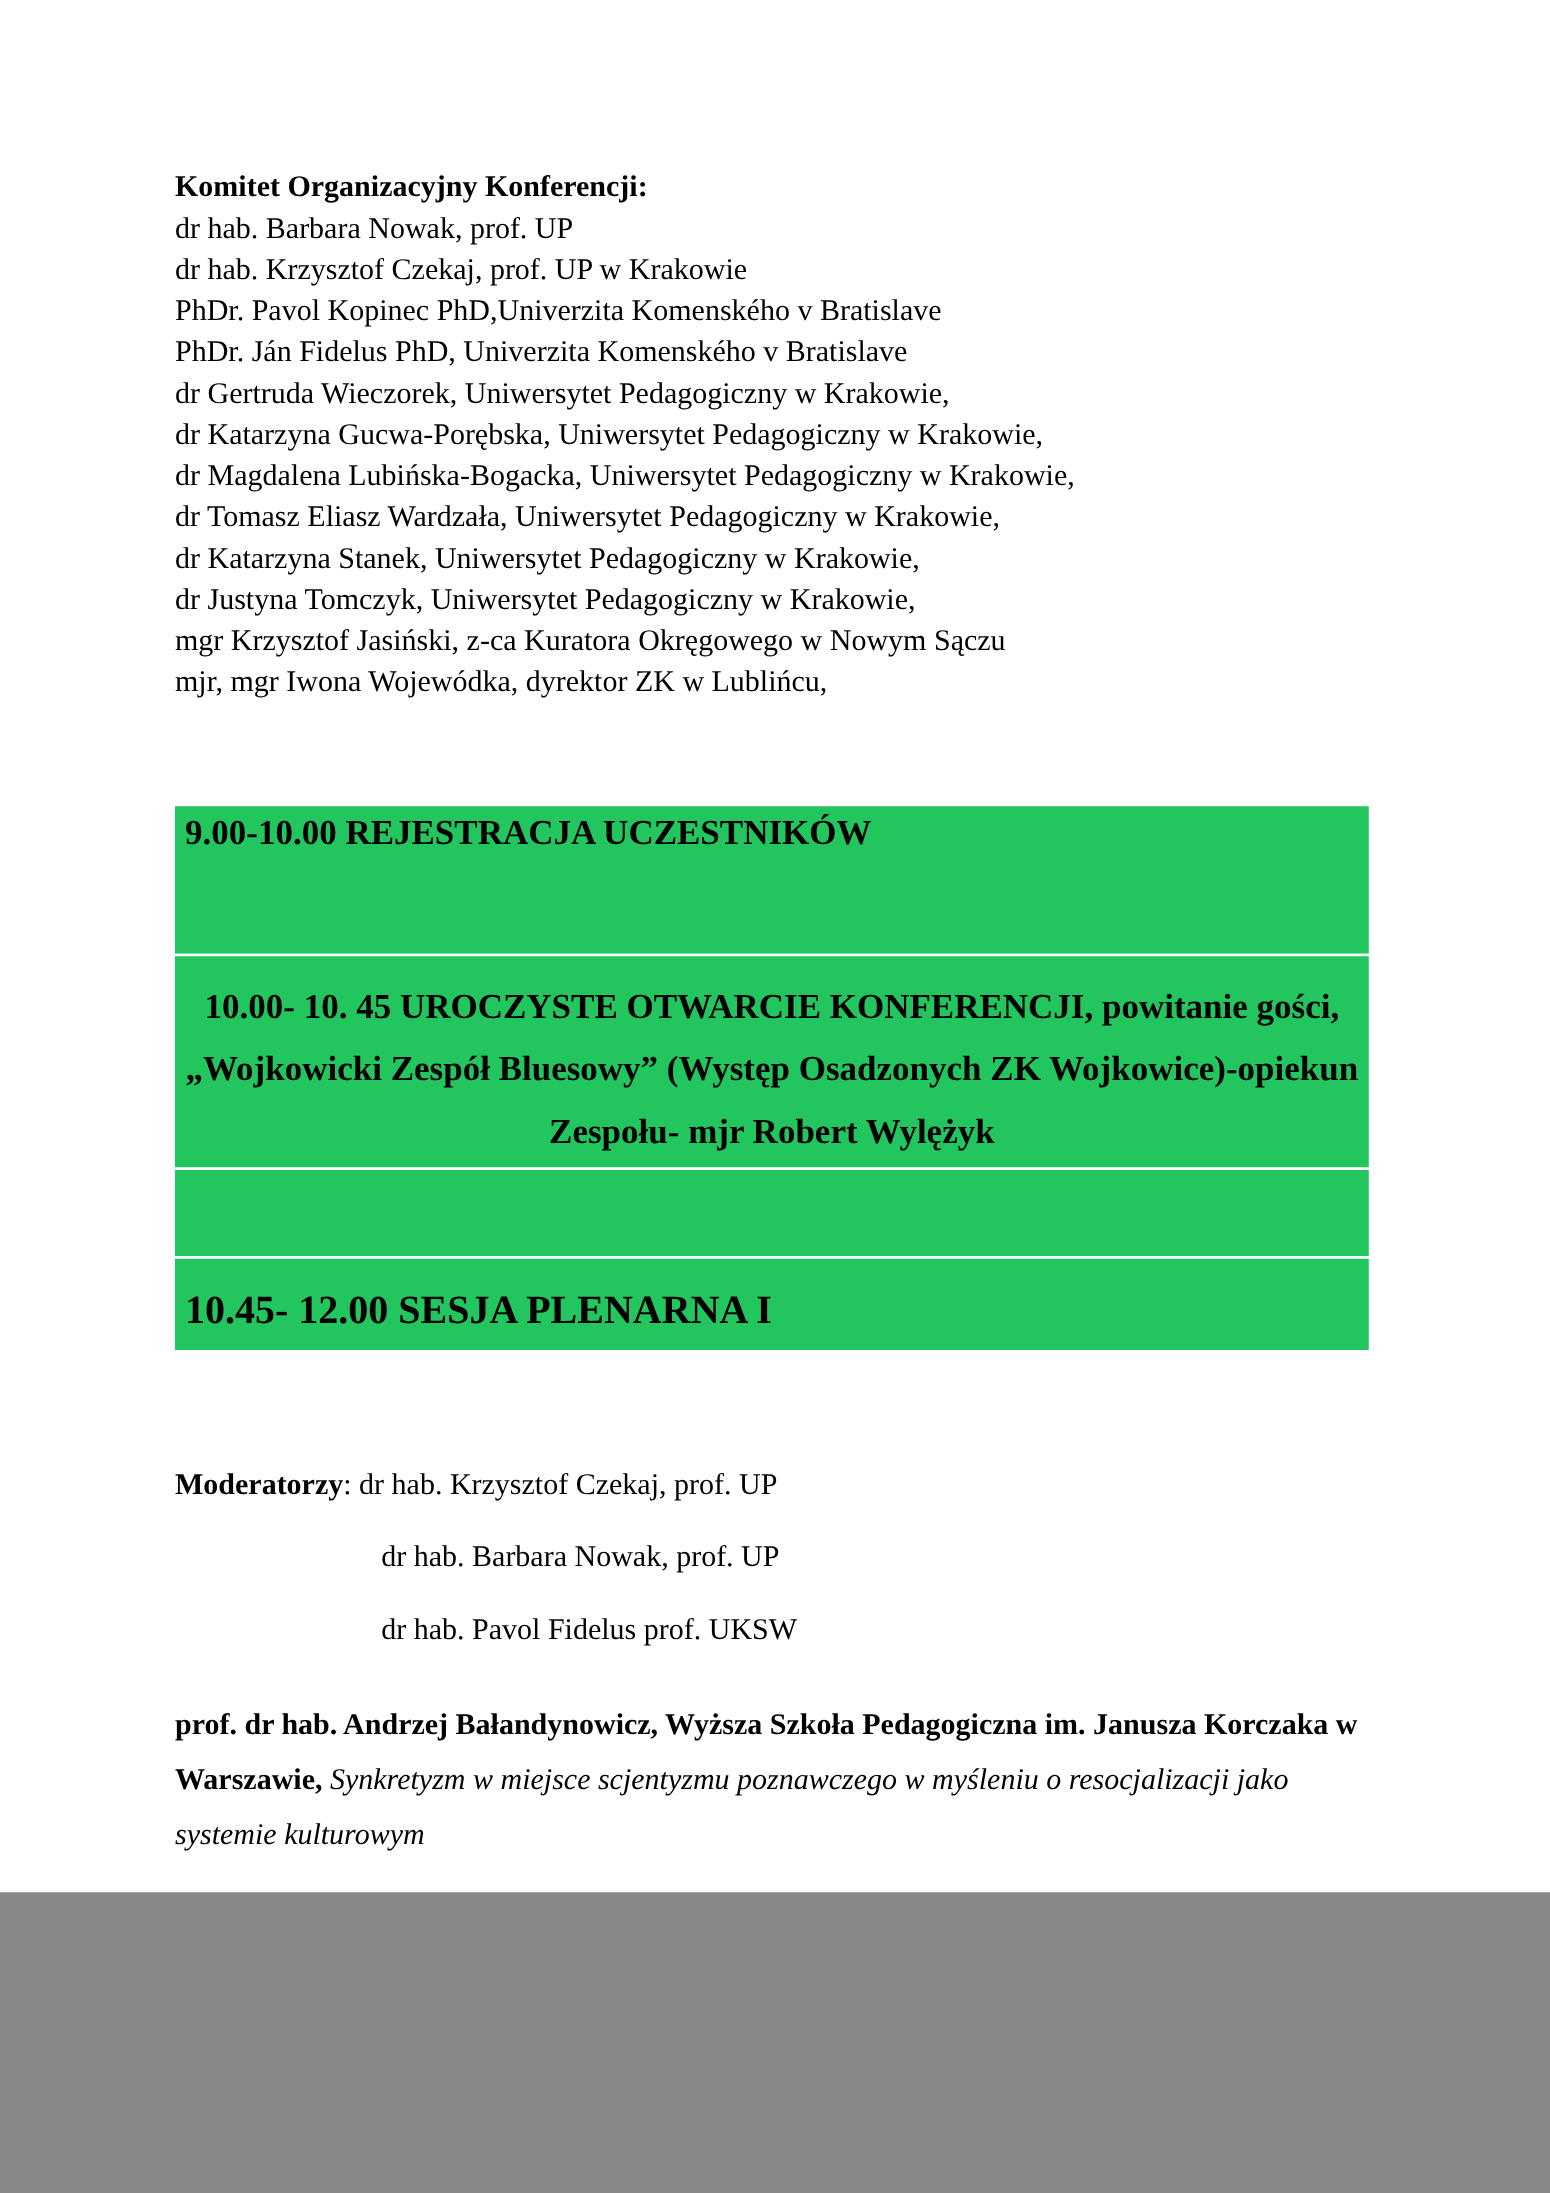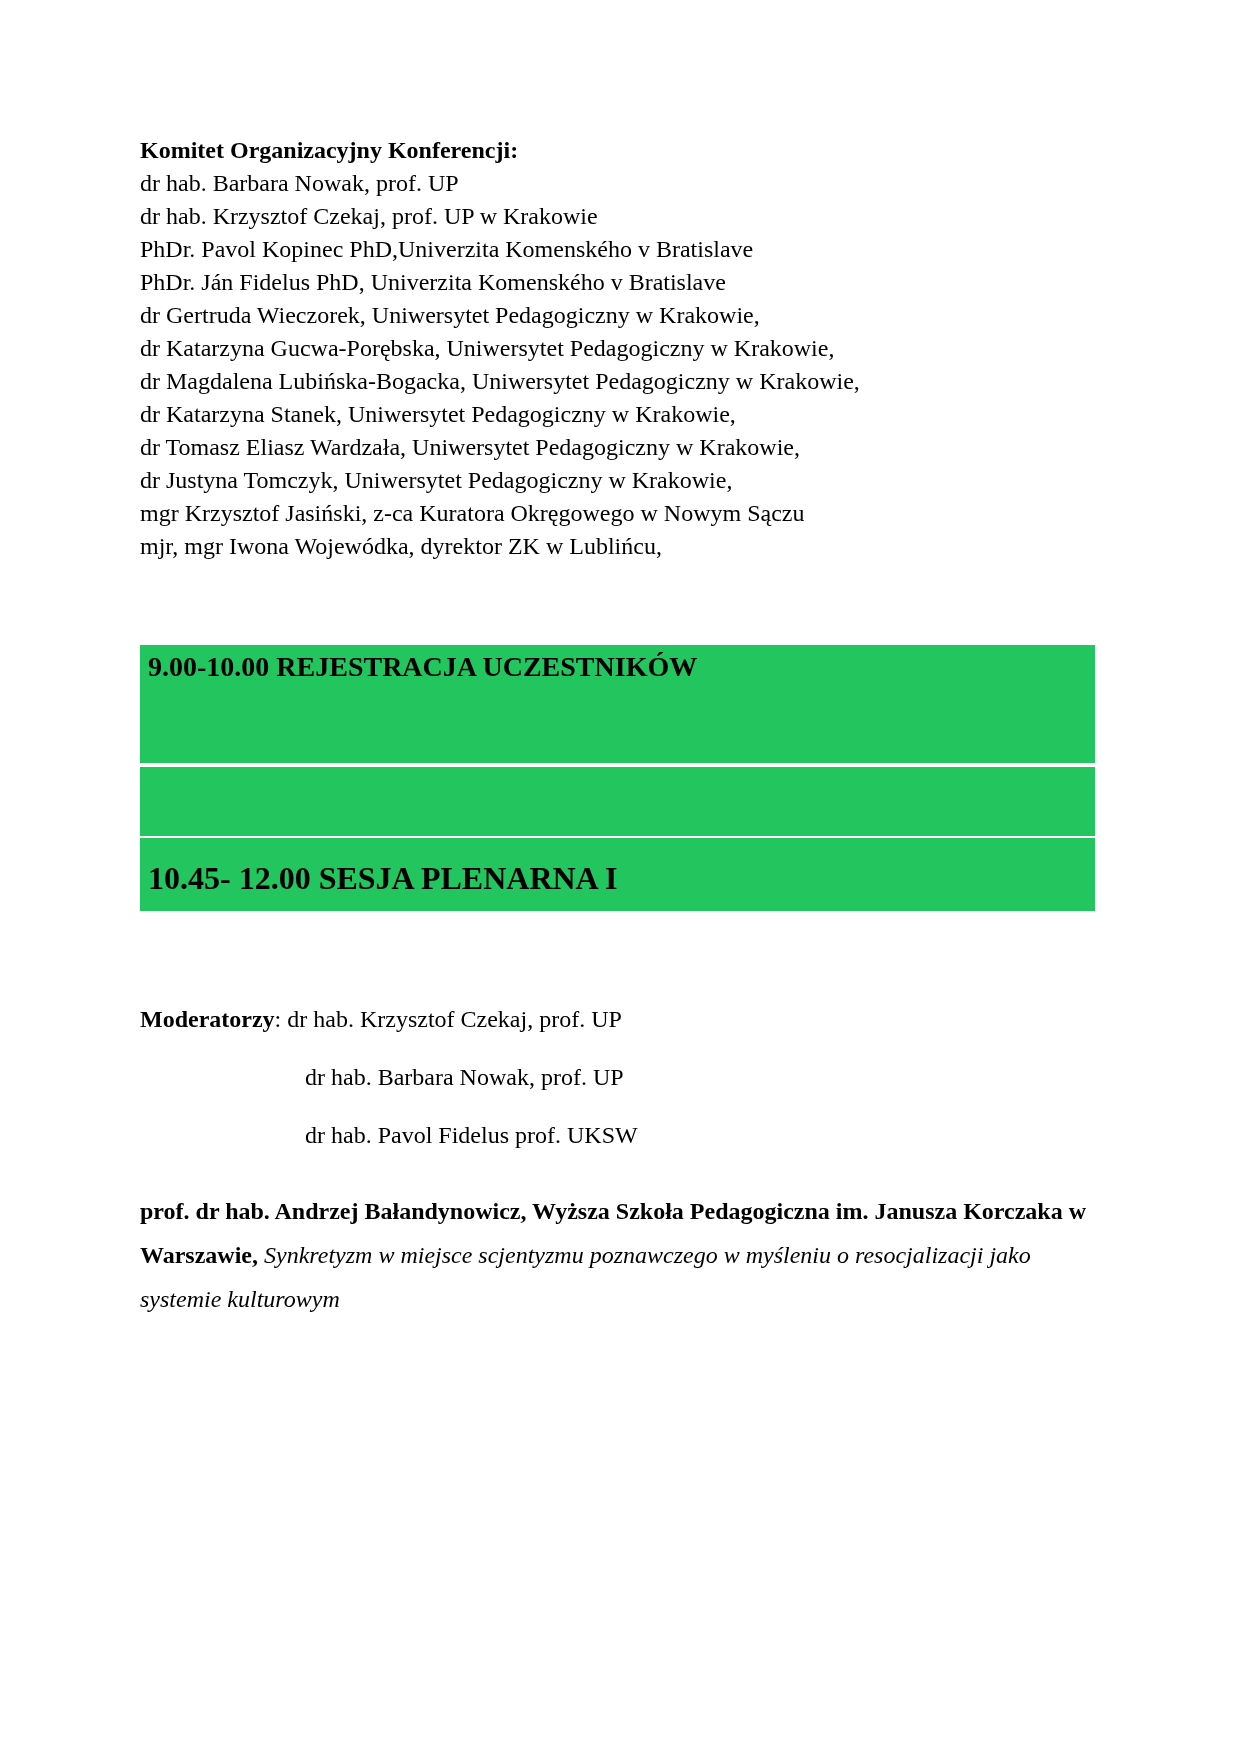--- a/index.html
+++ b/index.html
@@ -3,21 +3,21 @@
 <meta charset="utf-8">
 <style>
   html, body {
     margin: 0;
     padding: 0;
     background: #888;
   }
   .page {
     position: relative;
     width: 1240px;
-    height: 1754px;
+    height: 1514px;
     margin: 0 auto;
     background: #ffffff;
     color: #000000;
     font-family: "Liberation Serif", "DejaVu Serif", serif;
     font-size: 24px;
     overflow: hidden;
     box-sizing: border-box;
     padding-left: 140px;
     padding-right: 145px;
   }
@@ -99,33 +99,38 @@
   <section class="committee">
     <p class="committee-heading">Komitet Organizacyjny Konferencji:</p>
     <div>
         <div class="committee-line">dr hab. Barbara Nowak, prof. UP</div>
         <div class="committee-line">dr hab. Krzysztof Czekaj, prof. UP w Krakowie</div>
         <div class="committee-line">PhDr. Pavol Kopinec PhD,Univerzita Komenského v Bratislave</div>
         <div class="committee-line">PhDr. Ján Fidelus PhD, Univerzita Komenského v Bratislave</div>
         <div class="committee-line">dr Gertruda Wieczorek, Uniwersytet Pedagogiczny w Krakowie,</div>
         <div class="committee-line">dr Katarzyna Gucwa-Porębska, Uniwersytet Pedagogiczny w Krakowie,</div>
         <div class="committee-line">dr Magdalena Lubińska-Bogacka, Uniwersytet Pedagogiczny w Krakowie,</div>
+        <div class="committee-line">dr Tomasz Eliasz Wardzała, Uniwersytet Pedagogiczny w Krakowie,</div>
         <div class="committee-line">dr Katarzyna Stanek, Uniwersytet Pedagogiczny w Krakowie,</div>
-        <div class="committee-line">dr Tomasz Eliasz Wardzała, Uniwersytet Pedagogiczny w Krakowie,</div>
         <div class="committee-line">dr Justyna Tomczyk, Uniwersytet Pedagogiczny w Krakowie,</div>
         <div class="committee-line">mgr Krzysztof Jasiński, z-ca Kuratora Okręgowego w Nowym Sączu</div>
         <div class="committee-line">mjr, mgr Iwona Wojewódka, dyrektor ZK w Lublińcu,</div>
       </div>
   </section>
 
   <section class="schedule">
     <div class="sched-row row-registration">
       <span>9.00-10.00 REJESTRACJA UCZESTNIKÓW</span>
     </div>
     <div class="sched-gap"></div>
+    <div class="sched-row row-opening">
+        <div class="center-line">10.00- 10. 45 UROCZYSTE OTWARCIE KONFERENCJI, powitanie gości,</div>
+        <div class="center-line">„Wojkowicki Zespół Bluesowy” (Występ Osadzonych ZK Wojkowice)-opiekun</div>
+        <div class="center-line">Zespołu- mjr Robert Wylężyk</div>
+      </div>
     <div class="sched-gap"></div>
     <div class="sched-row row-empty"></div>
     <div class="sched-gap"></div>
     <div class="sched-row row-plenary">
       <span>10.45- 12.00 SESJA PLENARNA I</span>
     </div>
   </section>
 
   <section class="moderators">
     <p><span class="mod-label">Moderatorzy</span><span>: dr hab. Krzysztof Czekaj, prof. UP</span></p>

